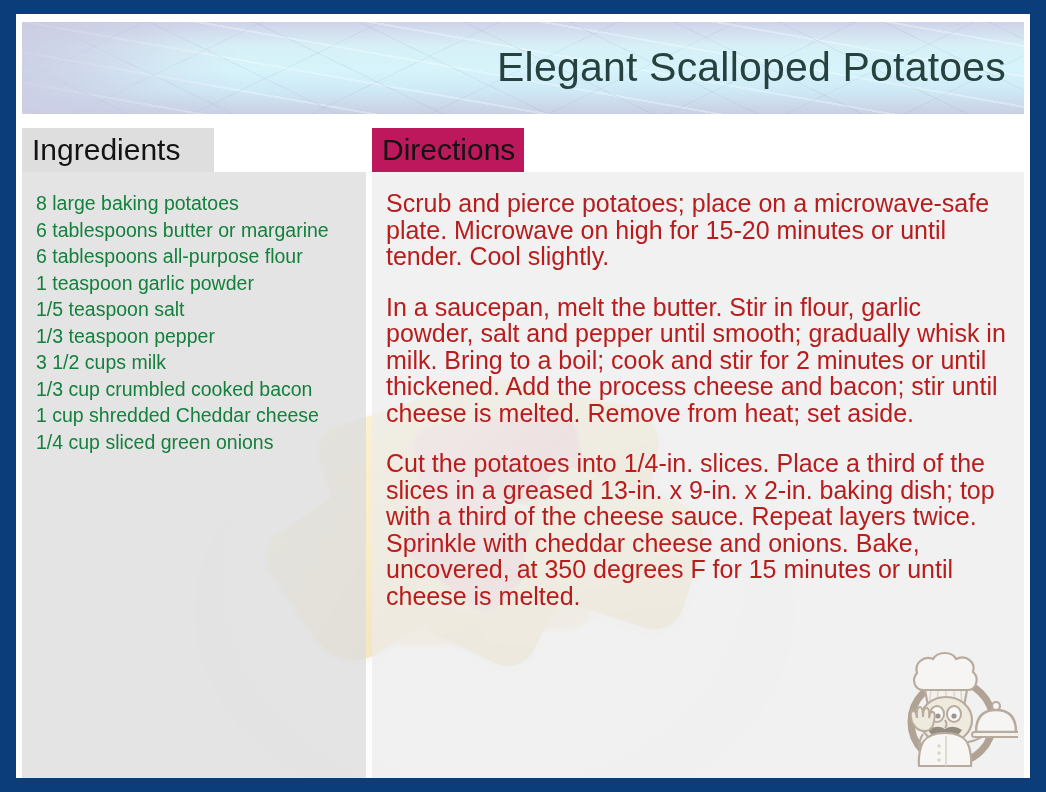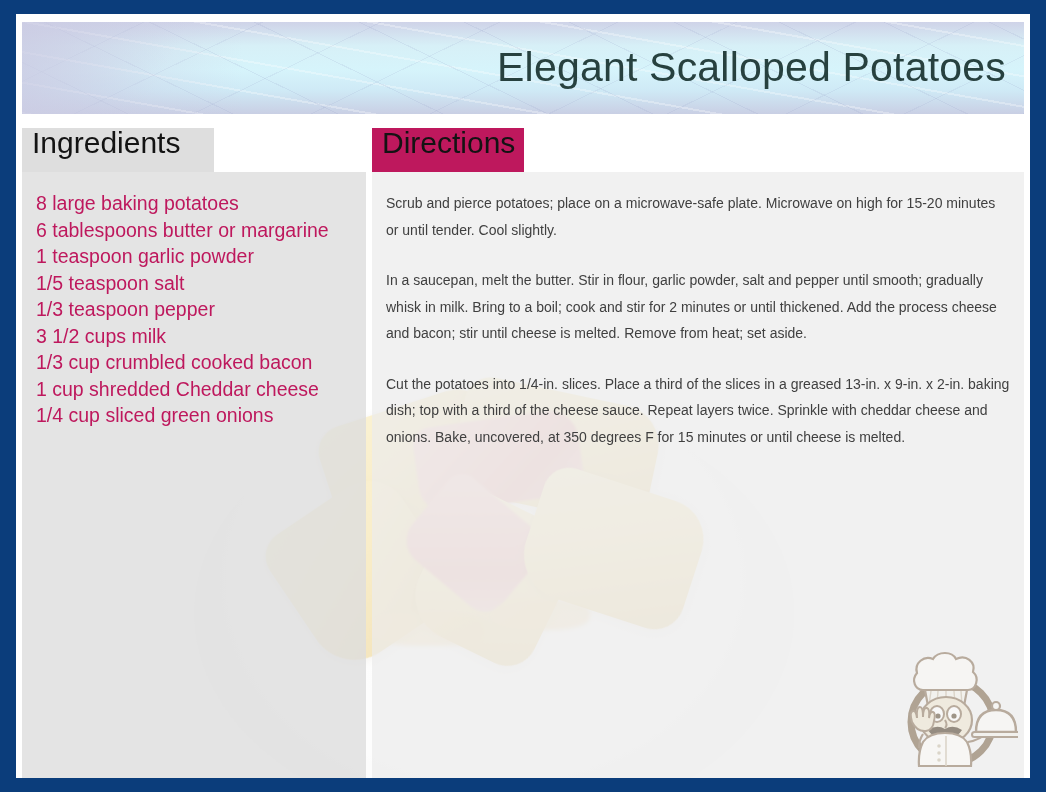--- a/index.html
+++ b/index.html
@@ -106,21 +106,21 @@
     letter-spacing: 0.2px;
     white-space: nowrap;
   }
 
   
   .sec-head {
     position: absolute;
     background: #dedede;
     height: 44px;
     display: flex;
-    align-items: flex-start;
+    align-items: center;
     padding-left: 10px;
   }
   .sec-head.right { background: #be185d; }
   .sec-head span {
     font-size: 30px;
     color: #131313;
     line-height: 1;
   }
   #head-ingredients { left: 6px;   top: 114px; width: 192px; }
   #head-directions  { left: 356px; top: 114px; width: 152px; }
@@ -141,28 +141,28 @@
     left: 356px;
     top: 158px;
     width: 652px;
     height: 606px;
     background: rgba(235,235,235,0.72);
   }
 
   .ing-line {
     font-size: 19.5px;
     line-height: 26.5px;
-    color: #be185d;
+    color: #15803d;
     white-space: nowrap;
   }
 
   .dir-para {
-    font-size: 14px;
+    font-size: 25px;
     line-height: 26.5px;
-    color: #404040;
+    color: #b91c1c;
     margin-bottom: 24px;
   }
   .dir-para:last-child { margin-bottom: 12px; }
 
   
   #chef-logo {
     position: absolute;
     right: 12px;
     bottom: 8px;
     width: 128px;
@@ -198,20 +198,21 @@
     <div class="sec-head" id="head-ingredients">
       <span>Ingredients</span>
     </div>
     <div class="sec-head right" id="head-directions">
       <span>Directions</span>
     </div>
 
     <div class="panel" id="panel-ingredients">
       <div class="ing-line">8 large baking potatoes</div>
       <div class="ing-line">6 tablespoons butter or margarine</div>
+      <div class="ing-line">6 tablespoons all-purpose flour</div>
       <div class="ing-line">1 teaspoon garlic powder</div>
       <div class="ing-line">1/5 teaspoon salt</div>
       <div class="ing-line">1/3 teaspoon pepper</div>
       <div class="ing-line">3 1/2 cups milk</div>
       <div class="ing-line">1/3 cup crumbled cooked bacon</div>
       <div class="ing-line">1 cup shredded Cheddar cheese</div>
       <div class="ing-line">1/4 cup sliced green onions</div>
     </div>
 
     <div class="panel" id="panel-directions">

